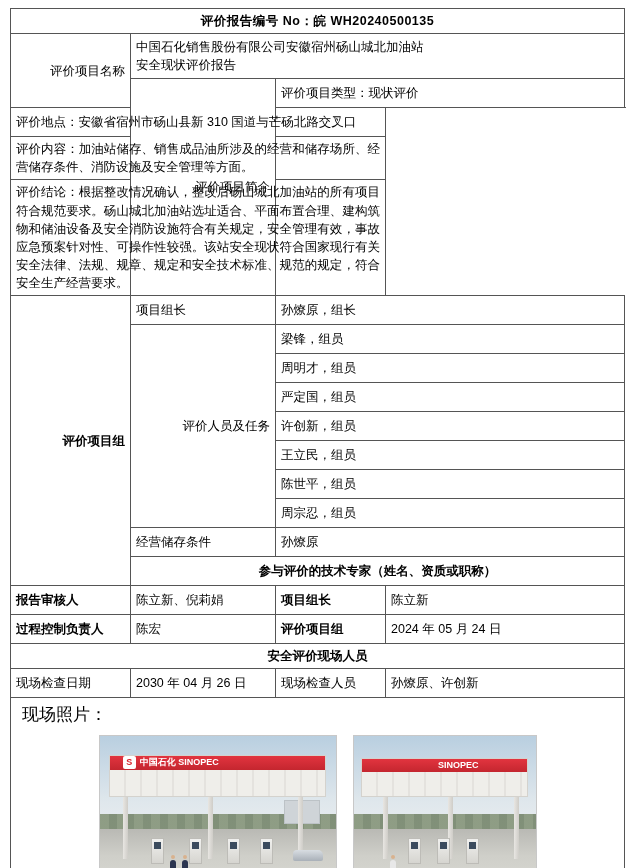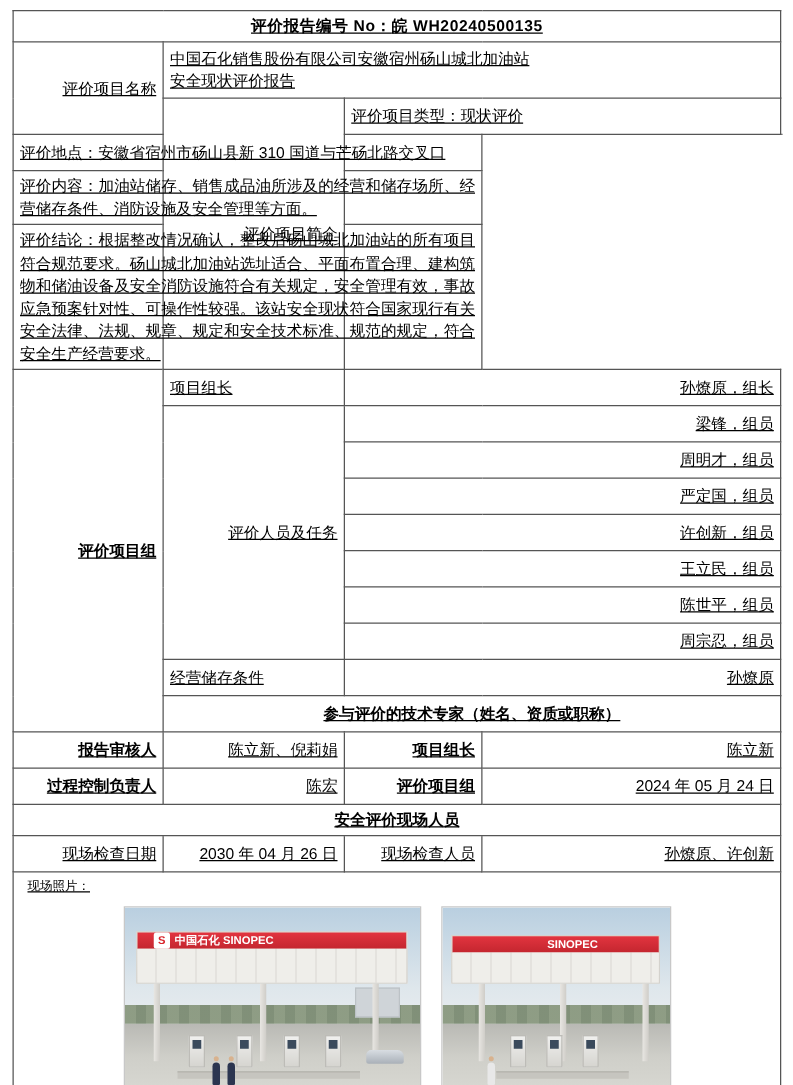--- a/index.html
+++ b/index.html
@@ -14,21 +14,20 @@
     color: #000;
     font-size: 12px;
     overflow: hidden;
   }
   .page {
     width: 634px;
     height: 620px;
     position: relative;
     box-sizing: border-box;
     padding: 8px 10px;
-    text-decoration: underline;
   }
   table.doc {
     width: 614px;
     border-collapse: collapse;
     table-layout: fixed;
   }
   table.doc td {
     border: 1px solid #555;
     padding: 3px 5px;
     vertical-align: middle;
@@ -36,21 +35,21 @@
     line-height: 1.45;
   }
   .title-cell {
     text-align: center;
     font-weight: bold;
     font-size: 13.5px;
     letter-spacing: 0.5px;
     padding: 5px 4px;
   }
   .label-center {
-    text-align: right;
+    text-align: left;
   }
   .bold {
     font-weight: bold;
   }
   .mid-center {
     text-align: right;
     vertical-align: middle;
   }
   .para {
     text-align: justify;
@@ -69,21 +68,21 @@
   .left-head {
     text-align: center;
     font-weight: bold;
     padding-left: 6px;
   }
   .photos-cell {
     padding: 6px 8px 10px 8px;
     vertical-align: top;
   }
   .photo-label {
-    font-size: 10px;
+    font-size: 17px;
     margin: 2px 0 7px 6px;
   }
   .photo-row {
     display: flex;
     justify-content: center;
     gap: 16px;
   }
   .photo {
     position: relative;
     overflow: hidden;

